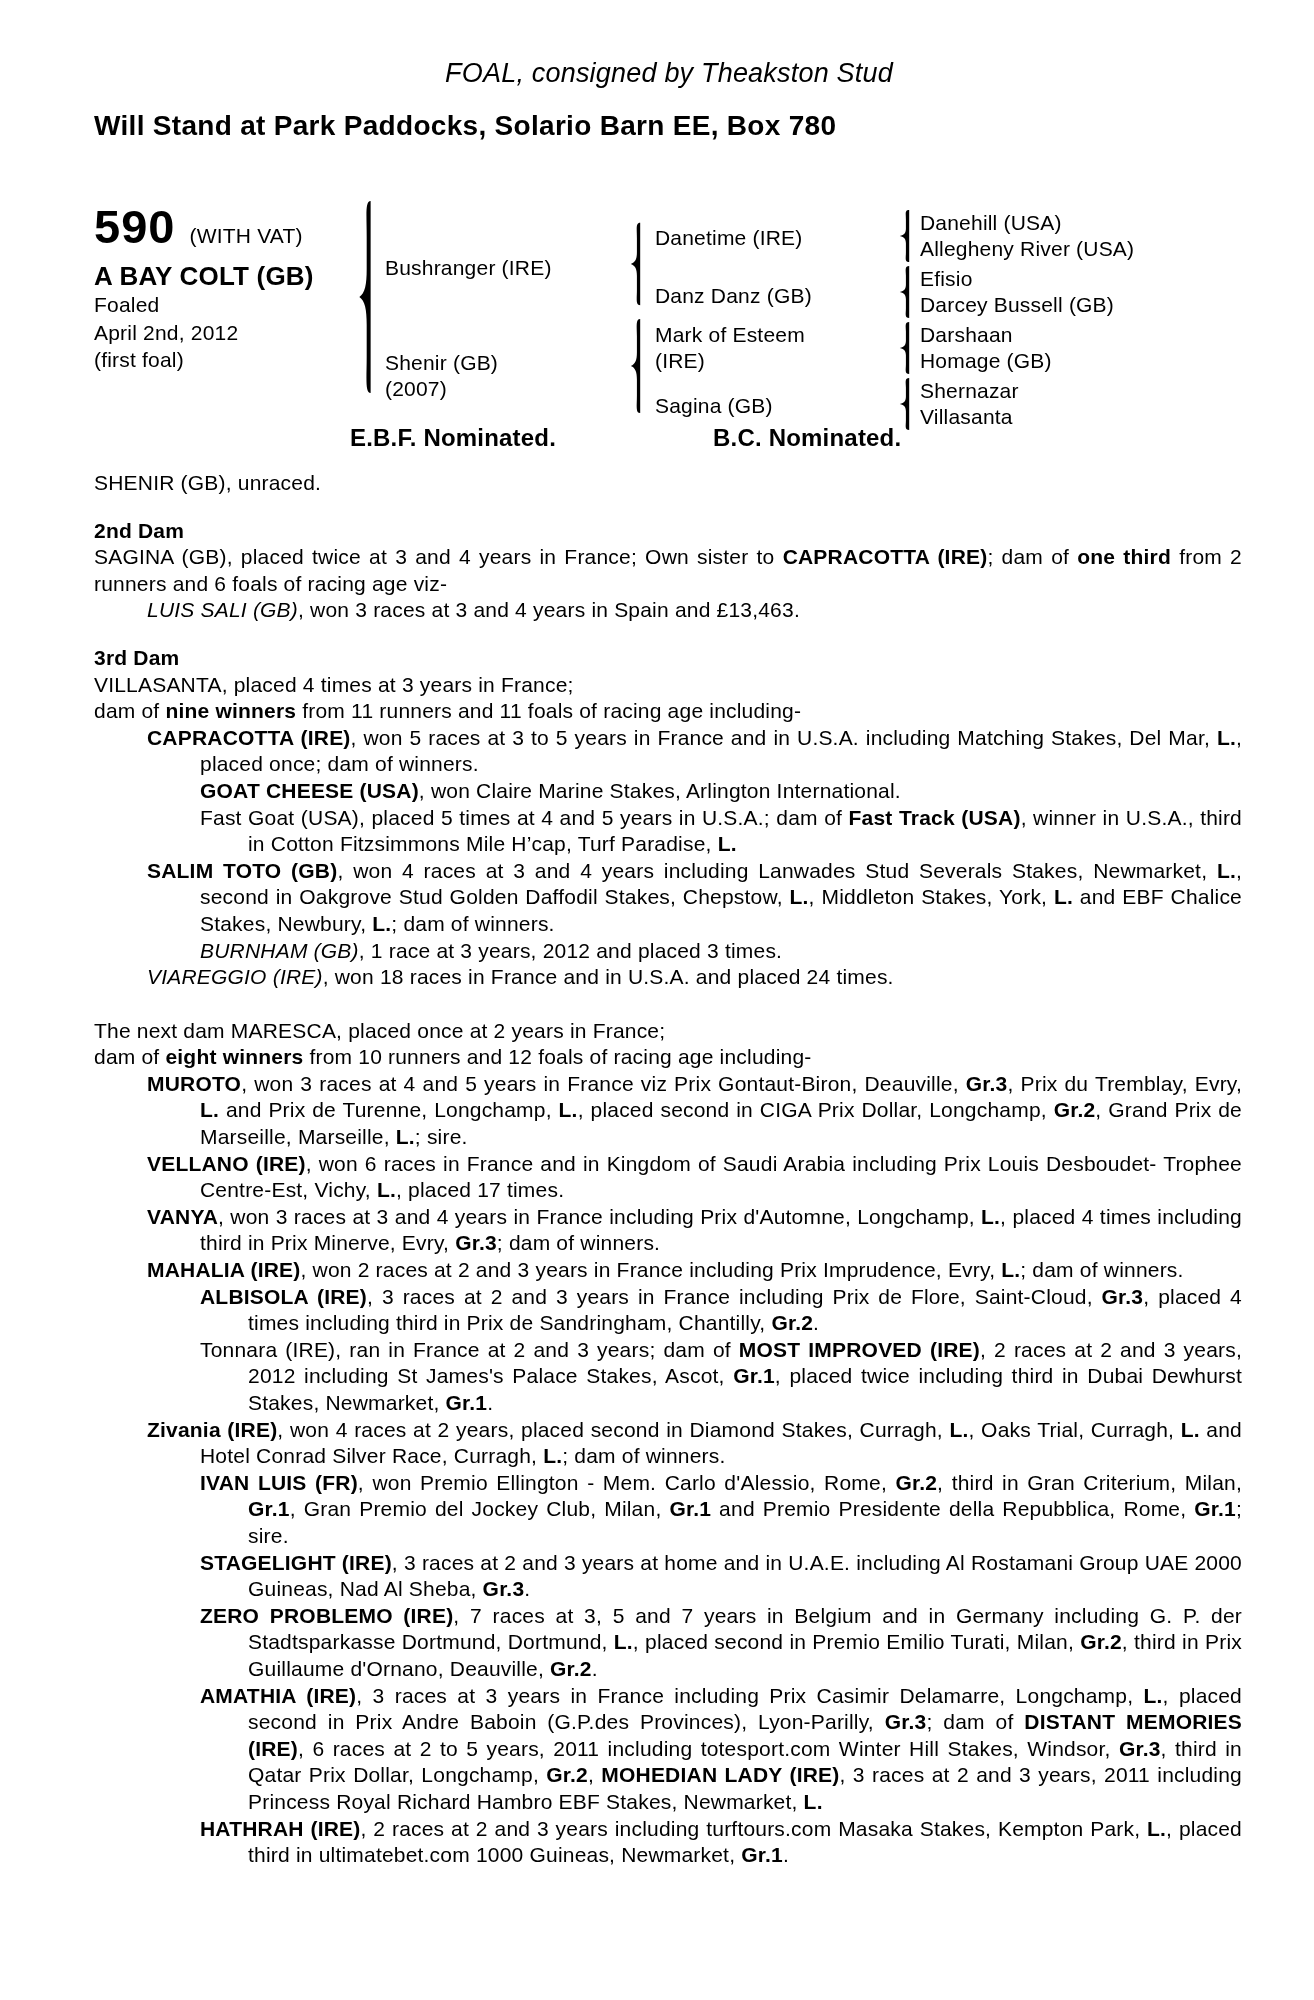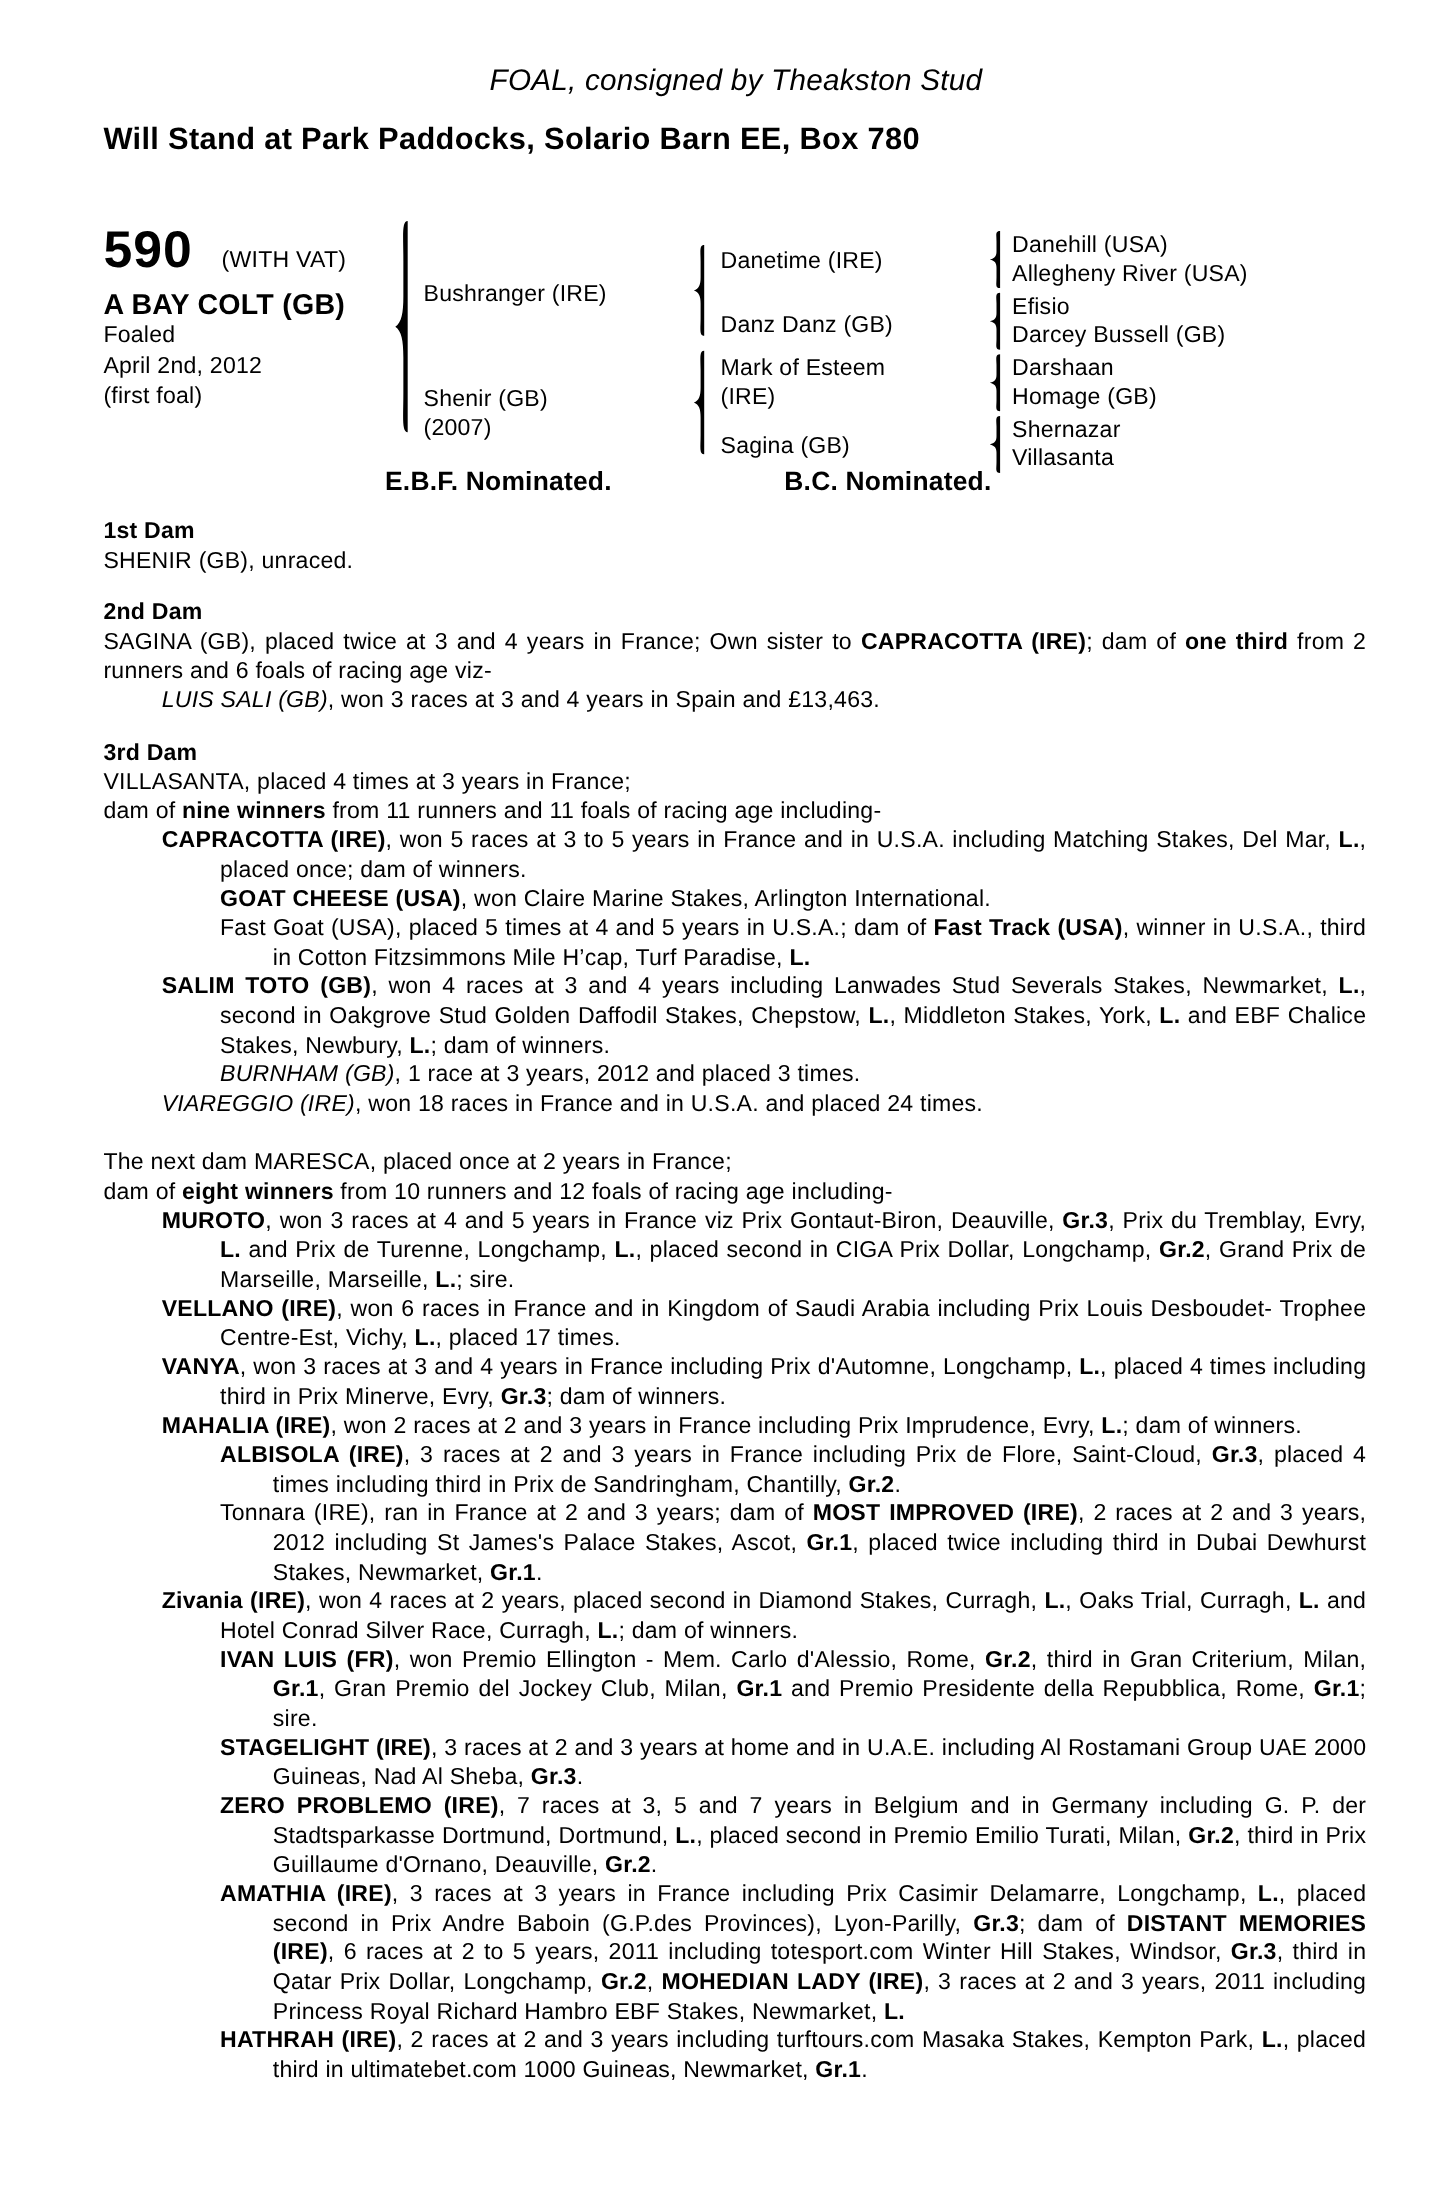--- a/index.html
+++ b/index.html
@@ -17,21 +17,21 @@
   }
   .stand-line {
     position:absolute; top:110px; left:94px;
     font-weight:bold; font-size:28px; letter-spacing:0.3px;
   }
   
   .pedigree { position:absolute; top:165px; left:94px; width:1150px; height:290px; font-size:21px; }
   .pedigree .line { position:absolute; white-space:nowrap; line-height:26px; }
   .lot-line { position:absolute; top:34px; left:0; white-space:nowrap; }
   .lot-no { font-size:47px; font-weight:bold; letter-spacing:1px; }
-  .vat { font-size:21px; margin-left:20px; }
+  .vat { font-size:21px; margin-left:8px; }
   .horse-name { position:absolute; top:96px; left:0; font-weight:bold; font-size:26px; white-space:nowrap;text-align:center; }
   .foal-details { position:absolute; top:126px; left:0; line-height:27.5px; }
   .two-line { line-height:27px; }
   .brace { position:absolute; }
   
   .nom { position:absolute; top:424px; font-weight:bold; font-size:24px; white-space:nowrap; }
   .nom-ebf { left:350px; }
   .nom-bc  { left:713px; }
   
   .body-copy {
@@ -130,21 +130,20 @@
       <div>Shernazar</div>
       <div>Villasanta</div>
     </div>
   </div>
 
   <div class="nom nom-ebf">E.B.F. Nominated.</div>
   <div class="nom nom-bc">B.C. Nominated.</div>
 
   <div class="body-copy">
       <div class="dam-section">
-        <div class="dam-heading">1st Dam</div>
         <p class="para l0"><span class="seg-n">SHENIR (GB), unraced.</span></p>
       </div>
       <div class="dam-section">
         <div class="dam-heading">2nd Dam</div>
         <p class="para l0"><span class="seg-n">SAGINA (GB), placed twice at 3 and 4 years in France; Own sister to </span><span class="seg-b">CAPRACOTTA (IRE)</span><span class="seg-n">; dam of </span><span class="seg-b">one third</span><span class="seg-n"> from 2 runners and 6 foals of racing age viz-</span></p>
         <p class="para l1"><span class="seg-i">LUIS SALI (GB)</span><span class="seg-n">, won 3 races at 3 and 4 years in Spain and £13,463.</span></p>
       </div>
       <div class="dam-section">
         <div class="dam-heading">3rd Dam</div>
         <p class="para l0"><span class="seg-n">VILLASANTA, placed 4 times at 3 years in France;</span></p>

